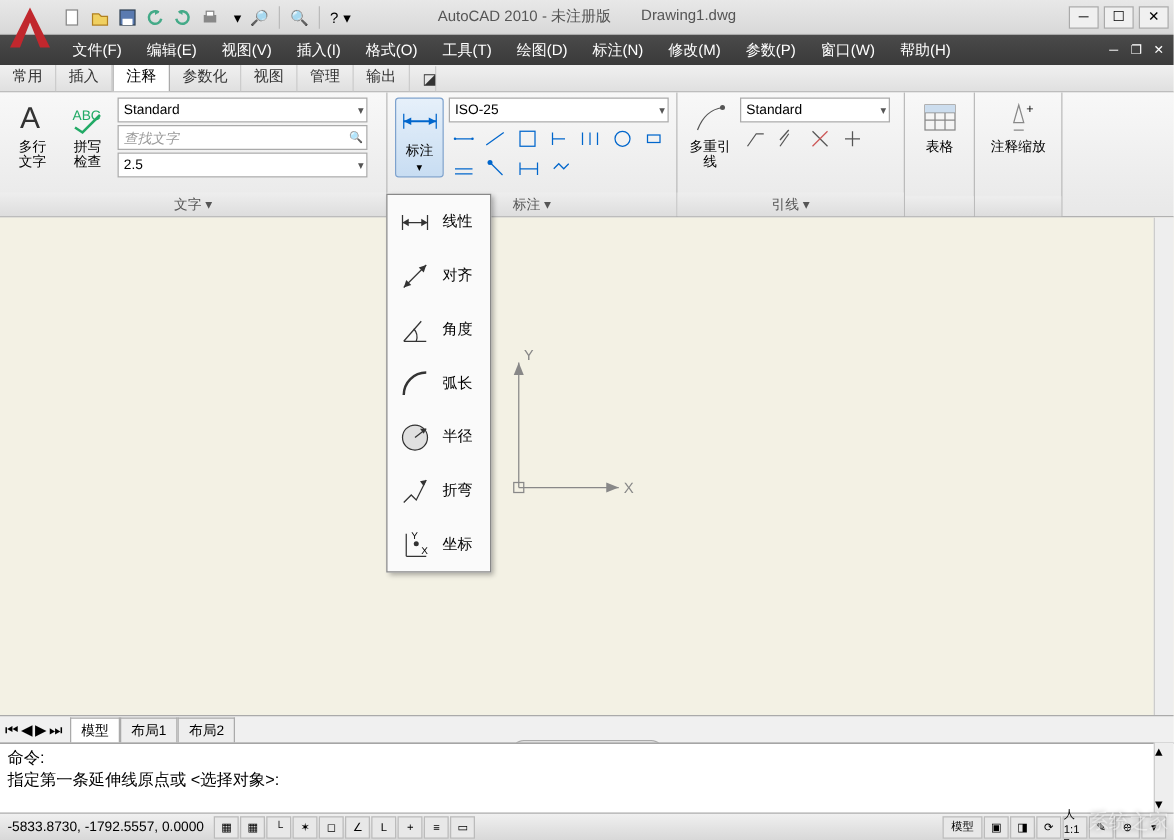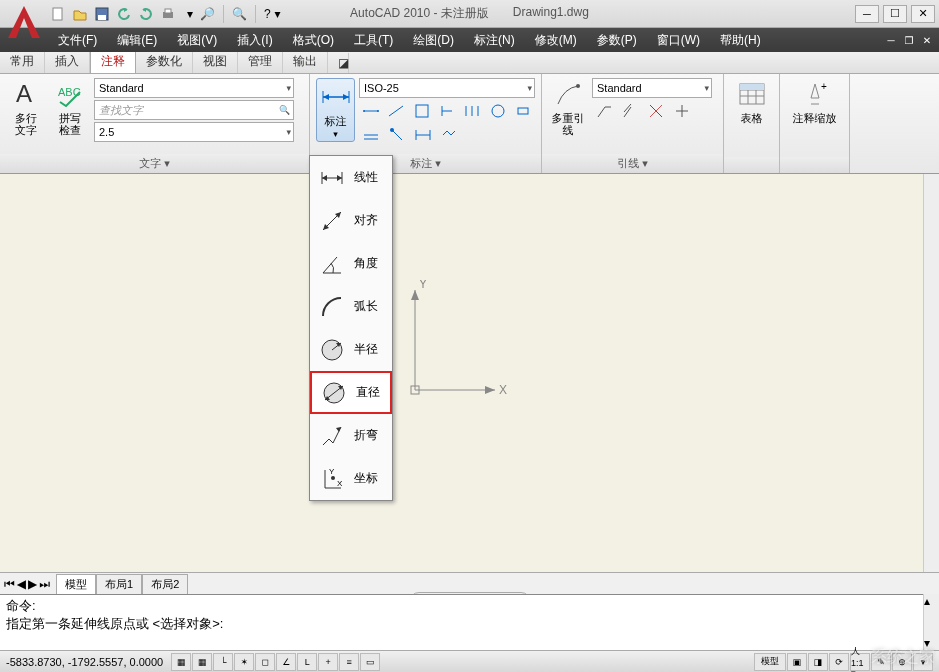--- a/index.html
+++ b/index.html
@@ -12,21 +12,21 @@
 .win-btns { margin-left: auto; display: flex; gap: 4px; margin-right: 4px; }
 .win-btn { width: 24px; height: 18px; border: 1px solid #aaa; background: #f0f0f0; display: flex; align-items: center; justify-content: center; font-size: 11px; }
 .search-area { display: flex; align-items: center; gap: 4px; margin-right: 12px; }
 .search-area .sep { border-left: 1px solid #bbb; height: 18px; margin: 0 4px; }
 .menubar { height: 24px; background: linear-gradient(#4a4a4a,#3a3a3a); display: flex; align-items: center; padding-left: 48px; position: relative; }
 .menu-item { color: #fff; padding: 3px 10px; font-size: 12px; cursor: pointer; }
 .doc-ctrl { position: absolute; right: 4px; display: flex; gap: 2px; }
 .doc-ctrl span { width: 16px; height: 14px; color: #fff; display: flex; align-items: center; justify-content: center; font-size: 10px; }
 .tabbar { height: 22px; background: linear-gradient(#f0f0f0,#e0e0e0); display: flex; align-items: flex-end; border-bottom: 1px solid #aaa; }
 .tab { padding: 3px 10px; font-size: 12px; color: #333; border-right: 1px solid #ccc; }
-.tab.active { background: #fff; border-top: 1px solid #aaa; border-left: 1px solid #aaa; border-right: 1px solid #aaa; color: #b91c1c; }
+.tab.active { background: #fff; border-top: 1px solid #aaa; border-left: 1px solid #aaa; border-right: 1px solid #aaa; color: #000000; }
 .tab-extra { width: 20px; text-align: center; }
 .ribbon { height: 100px; background: linear-gradient(#f8f8f8,#e8e8e8); display: flex; border-bottom: 1px solid #999; }
 .panel { border-right: 1px solid #bbb; padding: 4px 6px 0 6px; display: flex; flex-direction: column; }
 .panel-body { flex: 1; display: flex; align-items: flex-start; gap: 4px; }
 .panel-title { text-align: center; font-size: 11px; color: #555; padding: 2px 12px; background: linear-gradient(#eee,#ddd); margin: 0 -6px; }
 .big-btn { display: flex; flex-direction: column; align-items: center; gap: 2px; width: 40px; }
 .big-btn .ico { width: 32px; height: 32px; display: flex; align-items: center; justify-content: center; }
 .big-btn .lbl { font-size: 11px; text-align: center; line-height: 1.1; }
 .combo { height: 20px; border: 1px solid #aaa; background: #fff; display: flex; align-items: center; padding: 0 4px; font-size: 11px; position: relative; }
 .combo .arrow { position: absolute; right: 2px; font-size: 9px; color: #555; }
@@ -427,31 +427,20 @@
   <div class="dd-item">
       <span class="dd-ico">
         <svg width="26" height="26">
           <circle cx="13" cy="13" r="10" fill="#e0e0e0" stroke="#333"></circle>
           <line x1="13" y1="13" x2="22" y2="6" stroke="#333"></line>
           <path d="M22 6 L17 6 L20 10 Z" fill="#333"></path>
         </svg>
       </span>
       <span class="dd-lbl">半径</span>
     </div>
-  <div class="dd-item sel">
-      <span class="dd-ico">
-        <svg width="26" height="26">
-          <circle cx="13" cy="13" r="10" fill="#e0e0e0" stroke="#333"></circle>
-          <line x1="4" y1="20" x2="22" y2="6" stroke="#333"></line>
-          <path d="M22 6 L17 6 L20 10 Z" fill="#333"></path>
-          <path d="M4 20 L9 20 L6 16 Z" fill="#333"></path>
-        </svg>
-      </span>
-      <span class="dd-lbl">直径</span>
-    </div>
   <div class="dd-item">
       <span class="dd-ico">
         <svg width="26" height="26">
           <path d="M4 22 L10 16 L14 20 L22 4" stroke="#333" fill="none"></path>
           <path d="M22 4 L17 5 L20 9 Z" fill="#333"></path>
         </svg>
       </span>
       <span class="dd-lbl">折弯</span>
     </div>
   <div class="dd-item">

